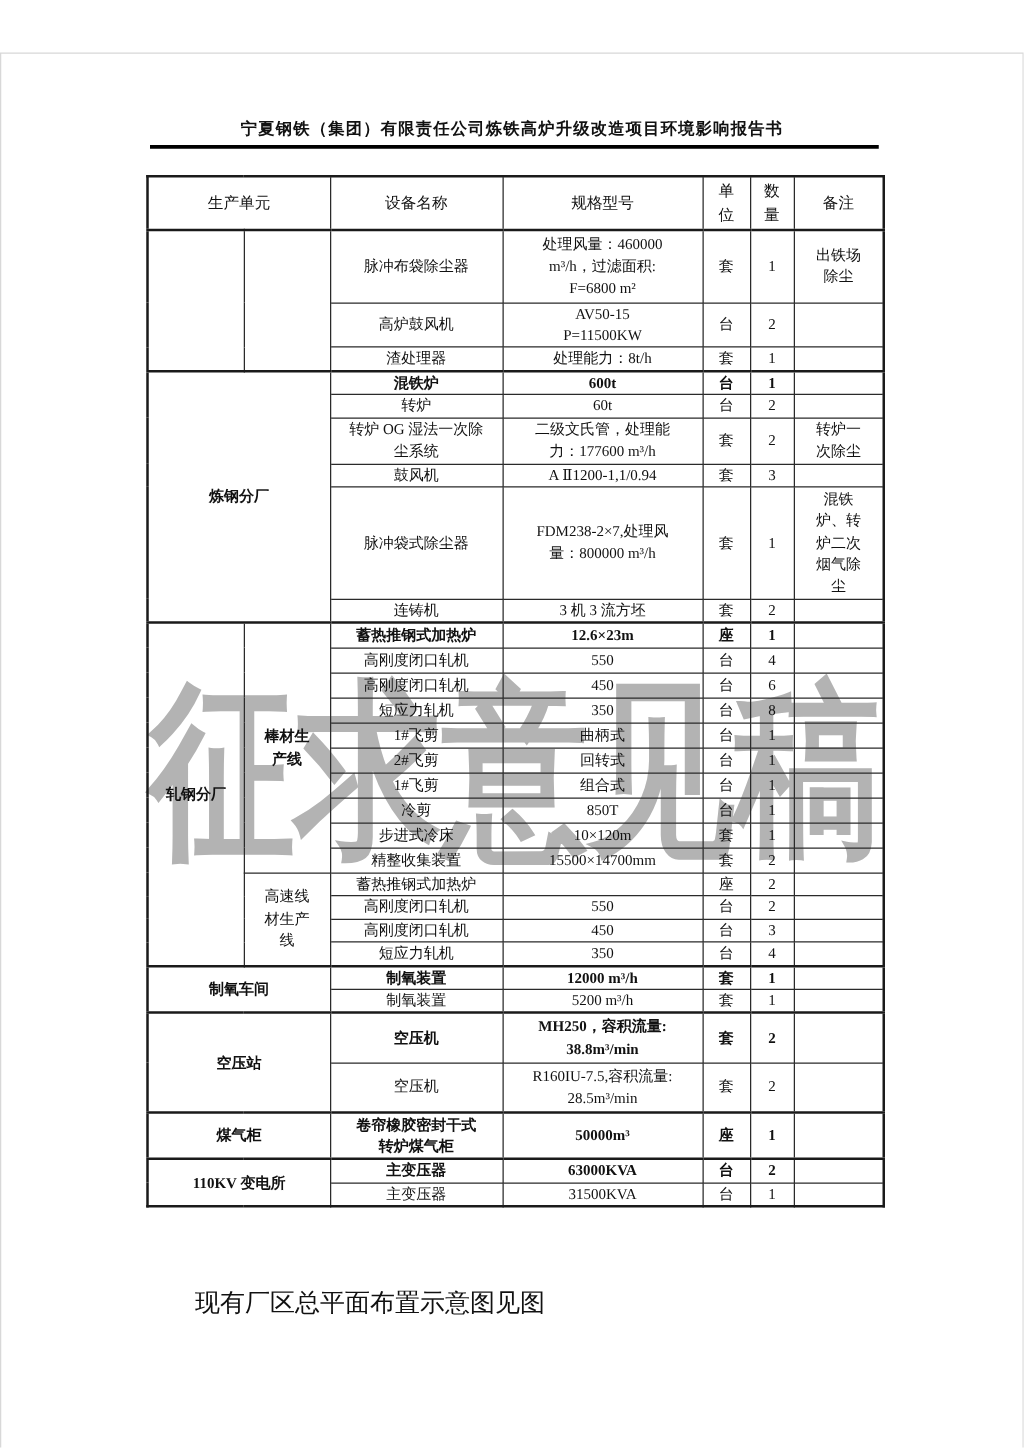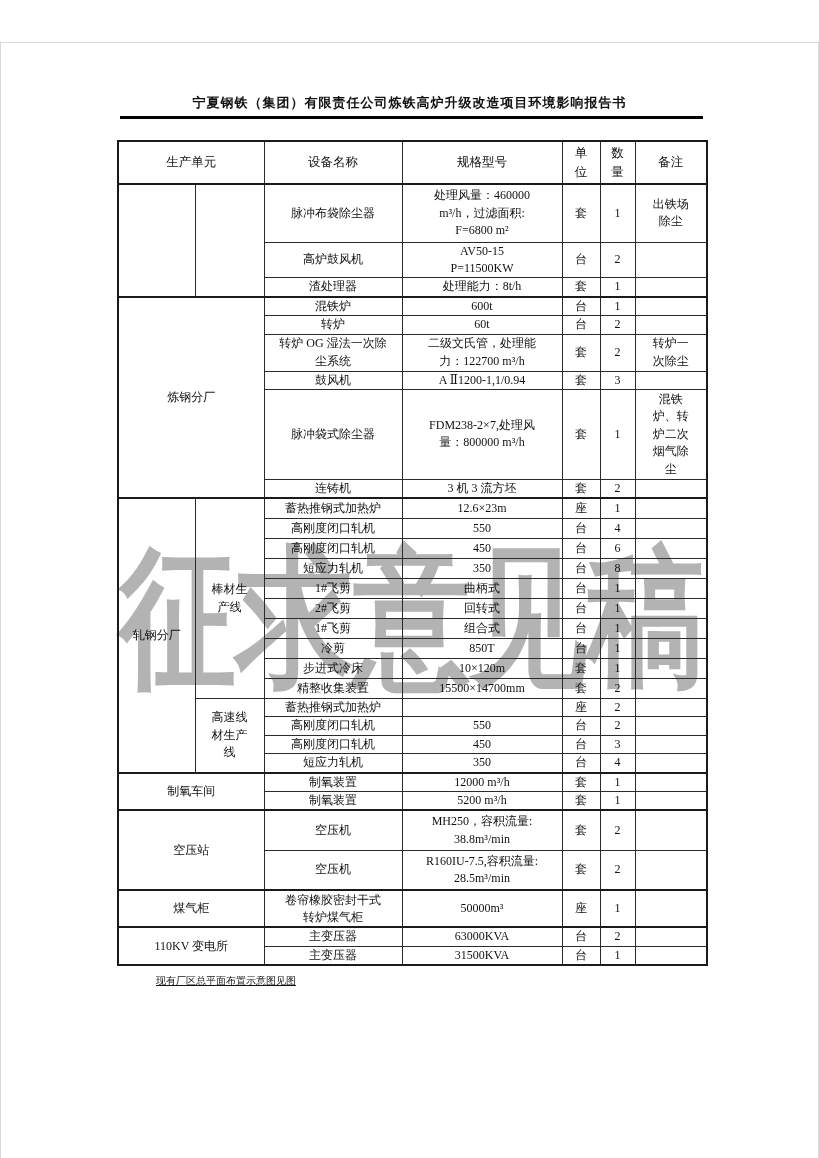--- a/index.html
+++ b/index.html
@@ -37,23 +37,23 @@
   }
   table.equip td, table.equip th {
     border:1px solid #2a2a2a;
     font-size:12px; line-height:1.45; font-weight:normal;
     text-align:center; vertical-align:middle;
     white-space:pre-line; padding:0 2px;
     background:transparent;
   }
   table.equip { border:2px solid #1a1a1a; }
   tr.hdr th { border-bottom:2px solid #1a1a1a; font-size:12.5px; }
-  tr.gsep td { border-top:2px solid #1a1a1a; }
+  tr.gsep td { border-top:2px solid #1a1a1a;font-weight:bold; }
   .body-text {
-    position:absolute; left:155px; top:931px; font-size:10px; z-index:2;text-decoration:underline;
+    position:absolute; left:155px; top:986px; font-size:20px; z-index:2;
   }
   .page-num {
     position:absolute; left:0; right:0; top:1067px; text-align:center;
     font-size:12px; font-weight:bold; z-index:2;
   }
 </style>
 </head>
 <body>
 
 <div class="page">
@@ -127,21 +127,21 @@
         <td>转炉</td>
         <td>60t</td>
         <td>台</td>
         <td>2</td>
         <td></td>
       </tr>
       <tr style="height:37px">
         <td>转炉 OG 湿法一次除
 尘系统</td>
         <td>二级文氏管，处理能
-力：122700 m³/h</td>
+力：177600 m³/h</td>
         <td>套</td>
         <td>2</td>
         <td>转炉一
 次除尘</td>
       </tr>
       <tr style="height:18px">
         <td>鼓风机</td>
         <td>A Ⅱ1200-1,1/0.94</td>
         <td>套</td>
         <td>3</td>

